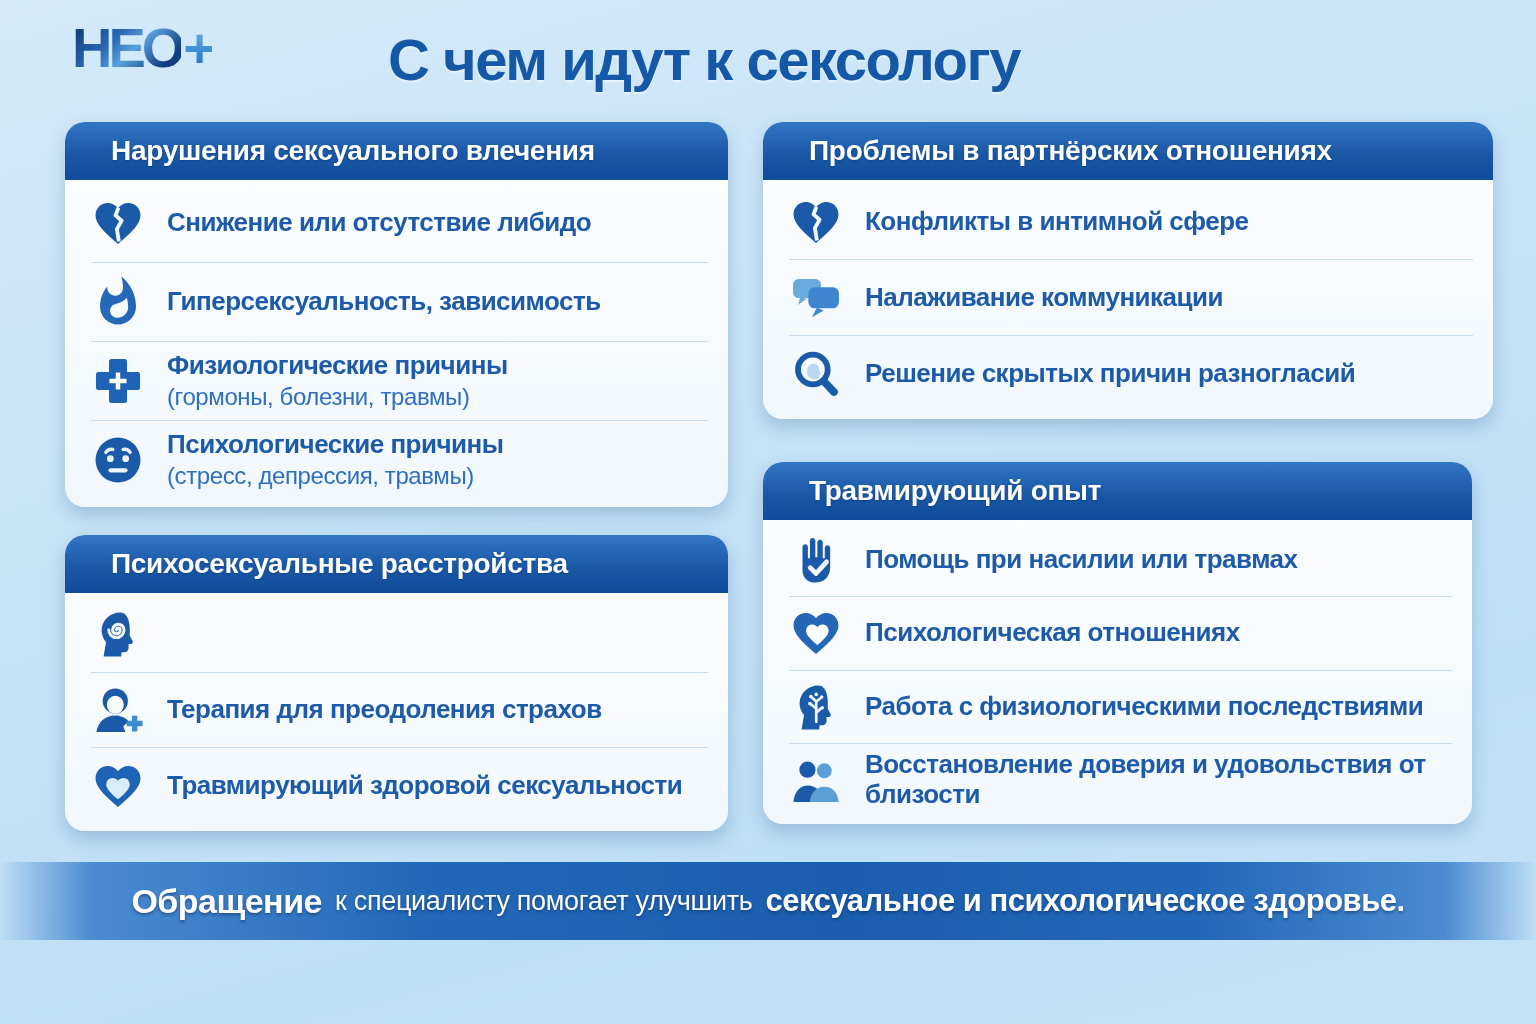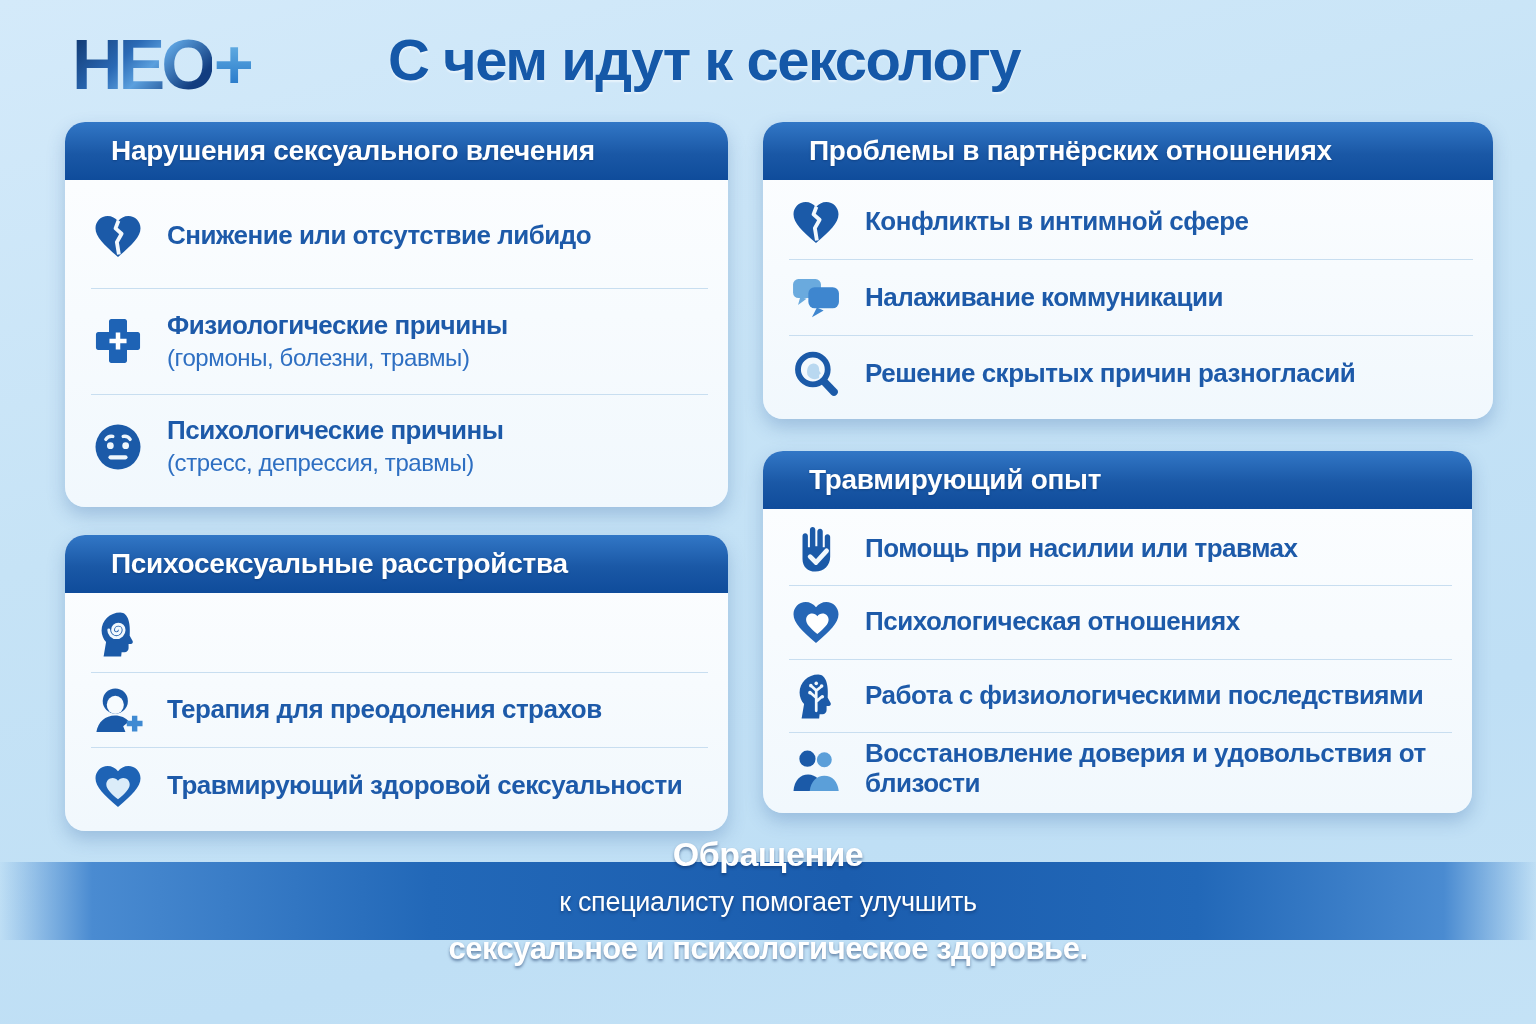--- a/index.html
+++ b/index.html
@@ -2,21 +2,21 @@
 <html><head>
 <meta charset="utf-8">
 <style>
   html,body{margin:0;padding:0;}
   body{
     width:1536px;height:1024px;position:relative;overflow:hidden;
     background:linear-gradient(165deg,#d4eafa 0%,#c6e3f6 40%,#bfdff5 75%,#c4e2f6 100%);
     font-family:"Liberation Sans",sans-serif;
   }
   
-  .logo{position:absolute;left:72px;top:30px;font-size:70px;font-weight:800;letter-spacing:-4px;line-height:1;}
+  .logo{position:absolute;left:72px;top:20px;font-size:56px;font-weight:800;letter-spacing:-4px;line-height:1;}
   .logo .neo{
     background:linear-gradient(135deg,#0c2f63 0%,#2a69b5 38%,#5ba0de 55%,#123d80 82%);
     -webkit-background-clip:text;background-clip:text;color:transparent;
   }
   .logo .plus{
     background:linear-gradient(180deg,#7cc3ec 0%,#2f80cd 70%,#1b62b0 100%);
     -webkit-background-clip:text;background-clip:text;color:transparent;
     margin-left:2px;
   }
   .title{
@@ -41,27 +41,27 @@
   .row + .row{border-top:1.5px solid #c8def0;}
   .icn{width:54px;height:54px;flex:0 0 54px;display:flex;align-items:center;justify-content:center;}
   .icn svg{width:54px;height:54px;display:block;}
   .txt{display:flex;flex-direction:column;justify-content:center;}
   .label{font-size:26px;color:#1d5aa9;font-weight:600;letter-spacing:-0.5px;line-height:1.15;}
   .row.has-sub .label{font-weight:700;}
   .sub{font-size:24px;color:#2e6fc2;font-weight:500;letter-spacing:-0.4px;margin-top:3px;}
   #card-desire {left:65px;top:122px;width:663px;height:385px;}
   #card-psycho {left:65px;top:535px;width:663px;height:296px;}
   #card-partner{left:763px;top:122px;width:730px;height:297px;}
-  #card-trauma {left:763px;top:451px;width:709px;height:362px;}
+  #card-trauma {left:763px;top:462px;width:709px;height:362px;}
   
   .banner{
     position:absolute;left:0;top:862px;width:1536px;height:78px;
     background:linear-gradient(90deg,rgba(160,205,238,.1) 0%,#4a8bd1 6%,#2268b8 28%,#1b5dae 55%,#2268b8 78%,#4a8bd1 94%,rgba(160,205,238,.1) 100%);
     display:flex;align-items:center;justify-content:center;gap:13px;
-    color:#ffffff;text-shadow:0 2px 3px rgba(10,40,90,.5);flex-direction:column;
+    color:#ffffff;text-shadow:0 2px 3px rgba(10,40,90,.5);
   }
   .banner .lead{font-size:34px;font-weight:700;letter-spacing:-0.5px;}
   .banner .mid{font-size:27px;font-weight:500;letter-spacing:-0.3px;}
   .banner .emph{font-size:31px;font-weight:700;letter-spacing:-0.5px;}
 </style>
 </head>
 <body>
 
 <div class="logo"><span class="neo">НЕО</span><span class="plus">+</span></div>
 <div class="title">С чем идут к сексологу</div>
@@ -71,20 +71,30 @@
   <div class="card-body">
     <div class="row">
       <span class="icn">
         <svg viewBox="0 0 24 24">
             <path fill="#1b5aa8" d="M12 21.3C5.9 16.2 2 12.4 2 8.6 2 5.5 4.4 3.1 7.4 3.1c1.8 0 3.5.9 4.6 2.3 1.1-1.4 2.8-2.3 4.6-2.3 3 0 5.4 2.4 5.4 5.5 0 3.8-3.9 7.6-10 12.7z"></path>
             <path fill="none" stroke="#f1f8fd" stroke-width="1.7" stroke-linejoin="round" d="M12.2 5.2 10.9 8.6l2.7 2.4-2.1 3.7.9 5.5"></path>
           </svg>
       </span>
       <div class="txt">
           <div class="label">Снижение или отсутствие либидо</div>
+        </div>
+    </div>
+    <div class="row">
+      <span class="icn">
+        <svg viewBox="0 0 24 24">
+            <path fill="#2668b8" d="M13.5.67s.74 2.65.74 4.8c0 2.06-1.35 3.73-3.41 3.73-2.07 0-3.63-1.67-3.63-3.73l.03-.36C5.21 7.51 4 10.62 4 14c0 4.42 3.58 8 8 8s8-3.58 8-8C20 8.61 17.41 3.8 13.5.67zM11.71 19c-1.78 0-3.22-1.4-3.22-3.14 0-1.62 1.05-2.76 2.81-3.12 1.77-.36 3.6-1.21 4.62-2.58.39 1.29.59 2.65.59 4.04 0 2.65-2.15 4.8-4.8 4.8z"></path>
+          </svg>
+      </span>
+      <div class="txt">
+          <div class="label">Гиперсексуальность, зависимость</div>
         </div>
     </div>
     <div class="row has-sub">
       <span class="icn">
         <svg viewBox="0 0 24 24">
             <path fill="#1e63b5" d="M9 2.2h6c.55 0 1 .45 1 1v4.8h4.8c.55 0 1 .45 1 1v6c0 .55-.45 1-1 1H16v4.8c0 .55-.45 1-1 1H9c-.55 0-1-.45-1-1V16H3.2c-.55 0-1-.45-1-1V9c0-.55.45-1 1-1H8V3.2c0-.55.45-1 1-1z"></path>
             <path fill="#ffffff" d="M11 8.2h2v2.8h2.8v2h-2.8v2.8h-2V13H8.2v-2H11z"></path>
           </svg>
       </span>
       <div class="txt">

